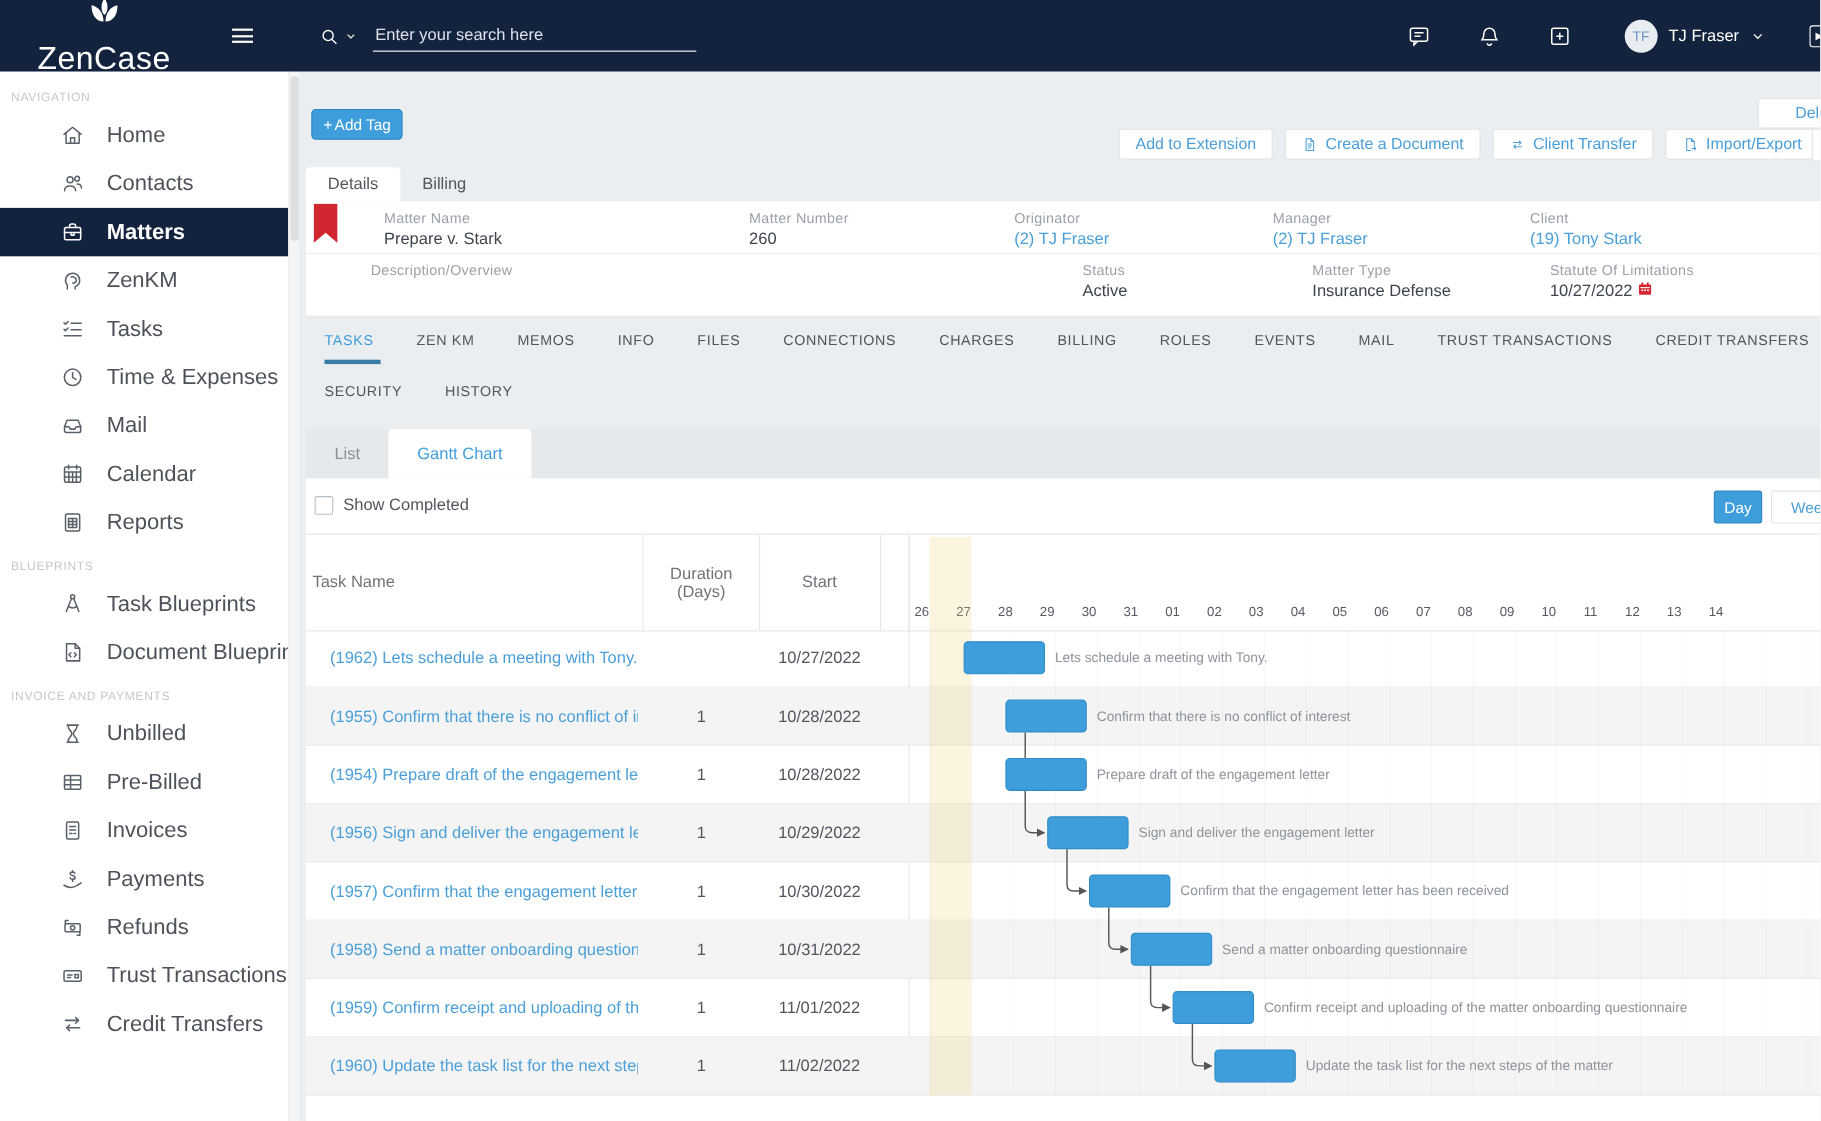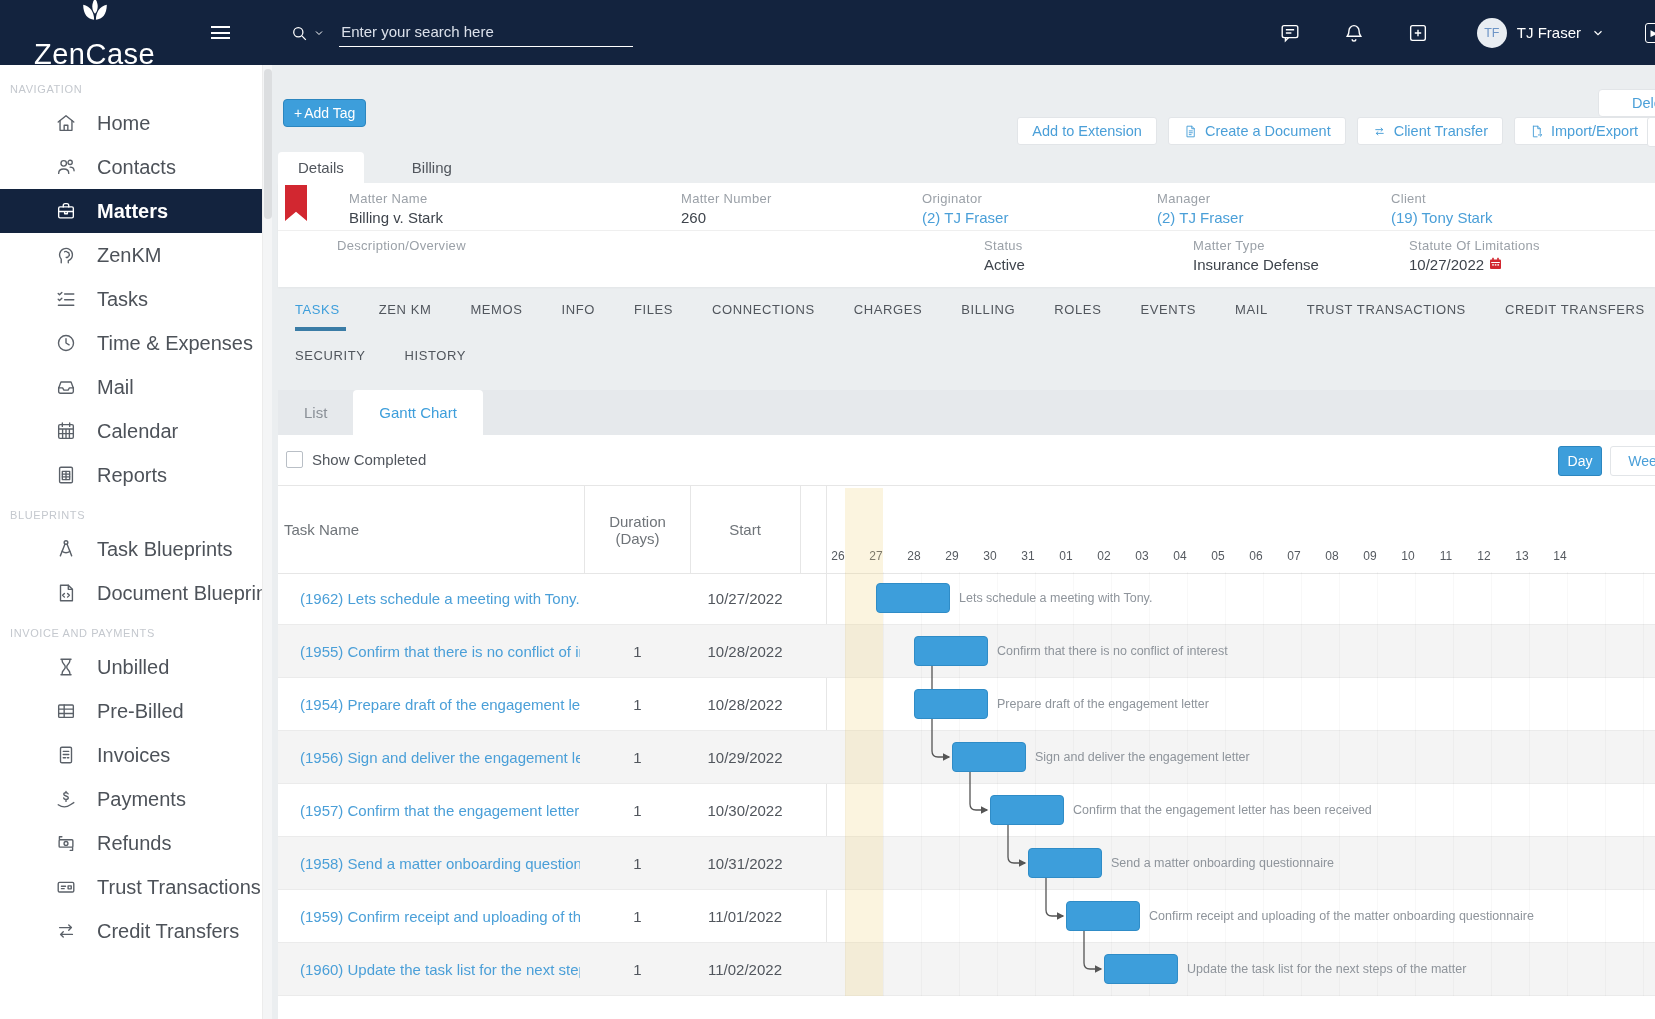--- a/index.html
+++ b/index.html
@@ -41,21 +41,21 @@
   .btn{display:inline-flex;align-items:center;justify-content:center;gap:7px;height:28px;background:#fff;
        color:#4A9FD8;font-size:14.5px;border:1px solid #E2E5E8;border-radius:3px;padding:0 14px;cursor:pointer;
        font-family:inherit;white-space:nowrap;}
   .btn .bic{width:15px;height:15px;display:inline-flex;}
   .addtag-btn{position:absolute;left:11px;top:34px;height:28px;background:#3D9EDB;border:1px solid #2C86BF;
        color:#fff;font-size:14px;border-radius:4px;padding:0 10px;display:flex;align-items:center;gap:2px;cursor:pointer;}
   .delete-btn{position:absolute;left:1326px;top:24px;width:110px;border-radius:4px 0 0 4px;}
   .actions-row{position:absolute;right:2px;top:52px;display:flex;gap:11px;}
   .cut-action{position:absolute;right:-6px;top:52px;width:12px;height:28px;background:#fff;border:1px solid #E2E5E8;border-radius:3px;}
   
-  .detail-tabs{position:absolute;left:6px;top:87px;display:flex;gap:28px;}
+  .detail-tabs{position:absolute;left:6px;top:87px;display:flex;}
   .dtab{height:31px;display:flex;align-items:center;padding:0 20px;font-size:15px;color:#51565D;cursor:pointer;border-radius:4px 4px 0 0;}
   .dtab.active{background:#fff;}
   .matter-card{position:absolute;left:6px;top:118px;width:1377px;height:104px;background:#fff;box-shadow:0 1px 2px rgba(0,0,0,.04);}
   .bookmark{position:absolute;left:7px;top:2px;width:22px;height:36px;background:#D22730;
        clip-path:polygon(0 0,100% 0,100% 100%,50% 74%,0 100%);}
   .field{position:absolute;}
   .field .flabel{font-size:13px;color:#9BA1A8;letter-spacing:.3px;}
   .field .fvalue{font-size:15px;color:#3E444C;margin-top:3px;display:flex;align-items:center;gap:5px;}
   .field .fvalue.link{color:#4A9FD8;cursor:pointer;}
   .card-divider{position:absolute;left:0;top:47px;width:100%;border-top:1px solid #EFEFEF;}
@@ -352,21 +352,21 @@
         <div class="dtab active">Details</div>
         <div class="dtab">Billing</div>
       </div>
 
     <section class="matter-card">
       <div class="bookmark"></div>
       <div id="fields-row1">
           <div class="field" style="left: 71px; top: 8px;">
             <div class="flabel">Matter Name</div>
             <div class="fvalue">
-              <span>Billing v. Stark</span>
+              <span>Prepare v. Stark</span>
             </div>
           </div>
           <div class="field" style="left: 403px; top: 8px;">
             <div class="flabel">Matter Number</div>
             <div class="fvalue">
               <span>260</span>
             </div>
           </div>
           <div class="field" style="left: 644px; top: 8px;">
             <div class="flabel">Originator</div>

